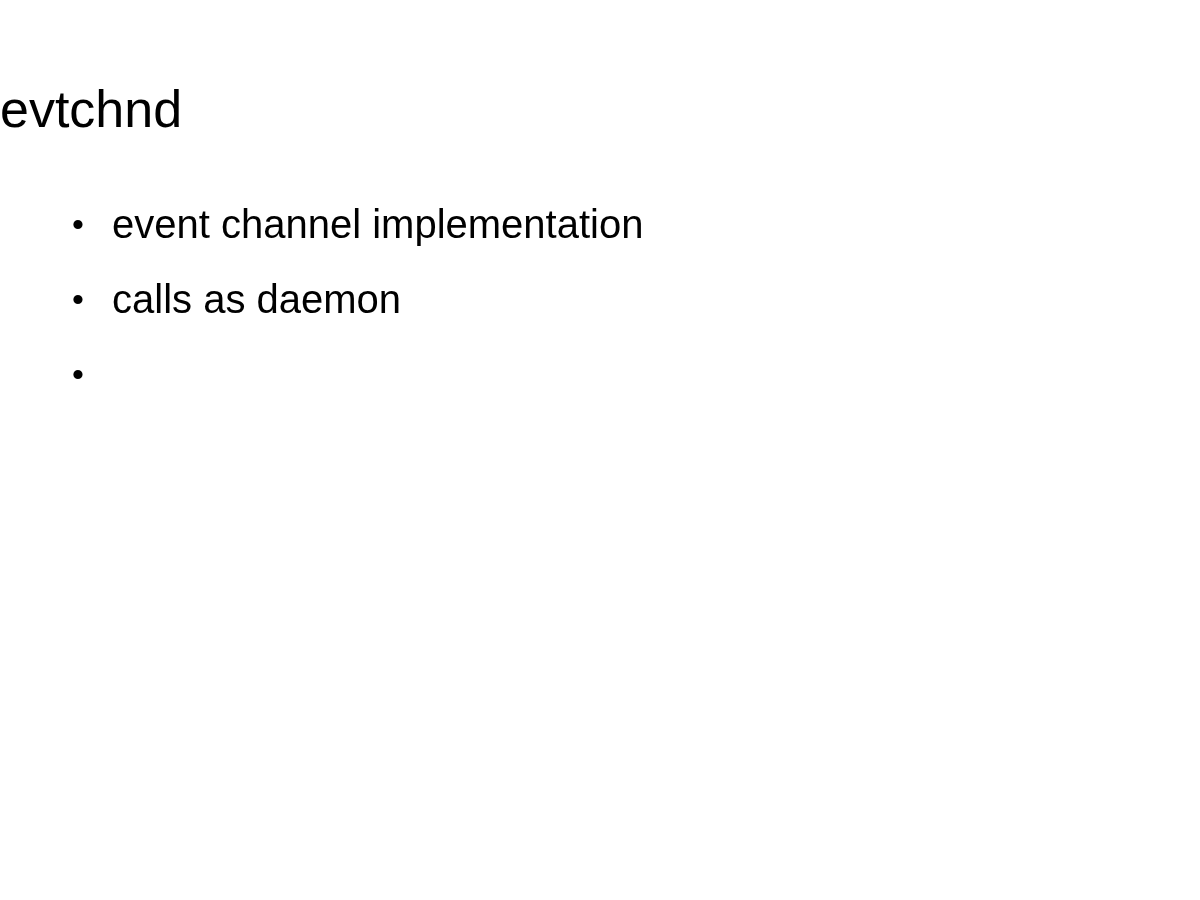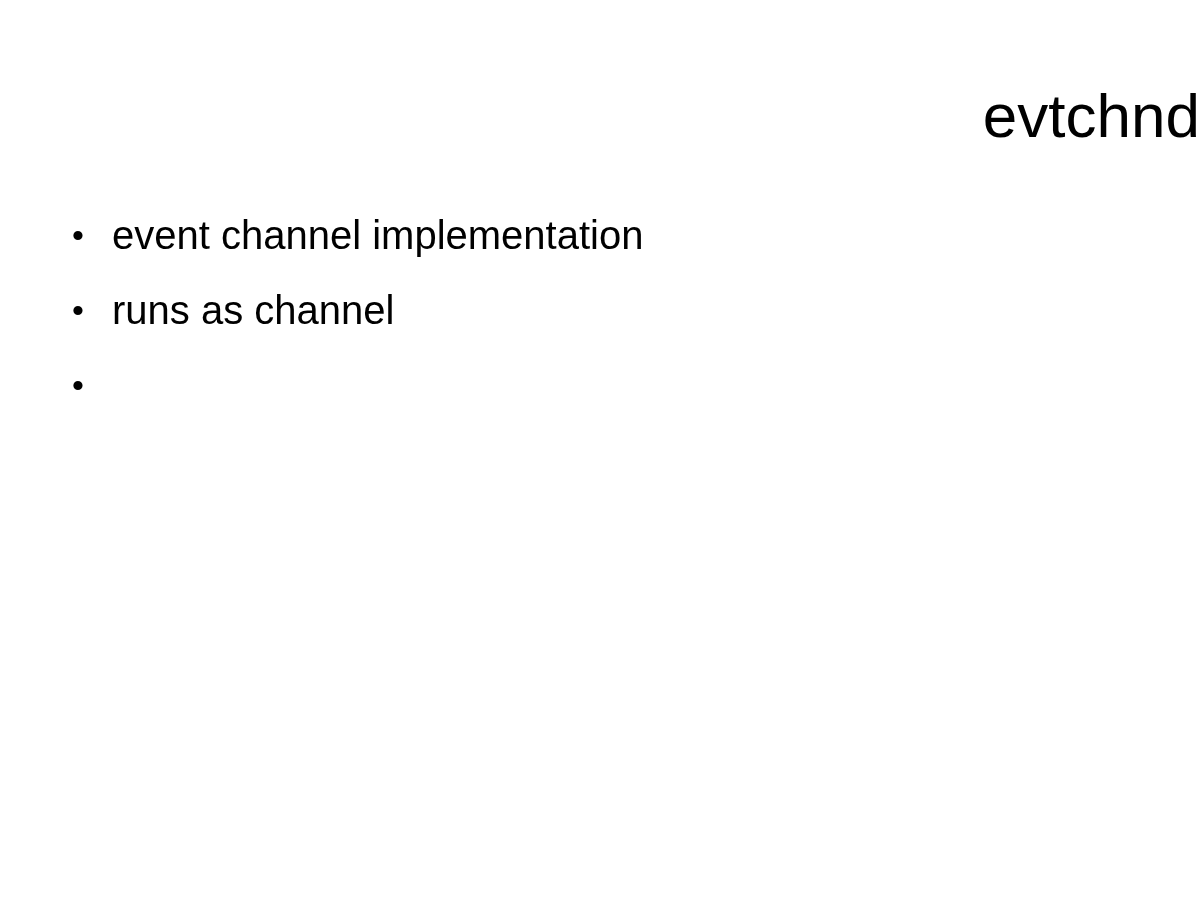--- a/index.html
+++ b/index.html
@@ -17,22 +17,22 @@
   .slide {
     position: relative;
     width: 1200px;
     height: 900px;
     background: #ffffff;
     box-sizing: border-box;
   }
   .slide-title {
     margin: 0;
     padding-top: 80px;
-    text-align: right;
-    font-size: 62px;
+    text-align: left;
+    font-size: 52px;
     font-weight: 400;
     line-height: 1.15;
     letter-spacing: 0px;
   }
   .bullet-list {
     list-style: none;
     margin: 60px 0 0 0;
     padding: 0 0 0 72px;
   }
   .bullet-item {
@@ -61,19 +61,19 @@
 <div class="slide">
   <h1 class="slide-title">evtchnd</h1>
 
   <ul class="bullet-list">
     <li class="bullet-item">
       <span class="bullet-marker">•</span>
       <span class="bullet-text">event channel implementation</span>
     </li>
     <li class="bullet-item">
       <span class="bullet-marker">•</span>
-      <span class="bullet-text">runs as channel</span>
+      <span class="bullet-text">calls as daemon</span>
     </li>
     <li class="bullet-item">
       <span class="bullet-marker">•</span>
     </li>
   </ul>
 </div>
 
 </body></html>

